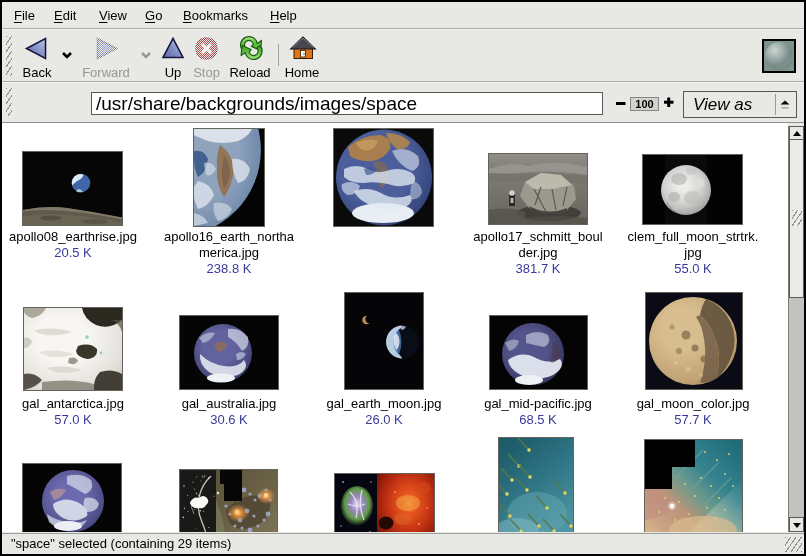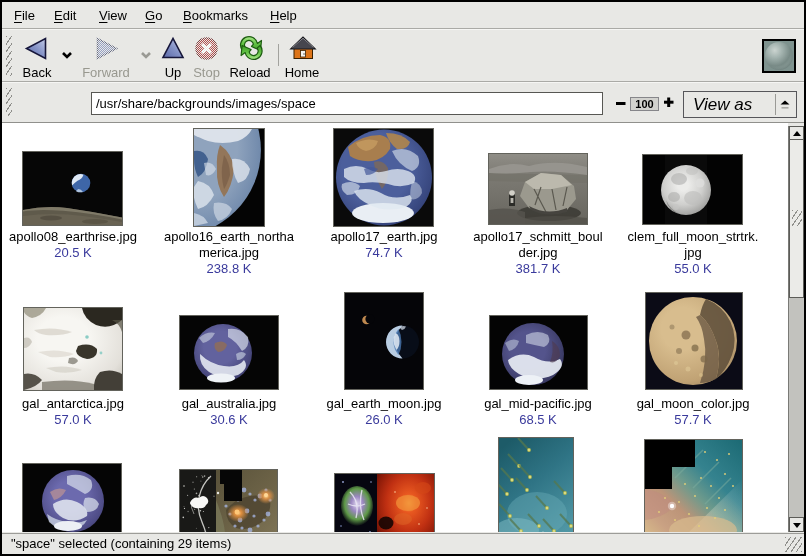--- a/index.html
+++ b/index.html
@@ -13,21 +13,21 @@
 #mbsep{left:2px;top:28px;width:802px;height:2px;background:linear-gradient(#aaaaa6 50%,#f6f6f4 50%);}
 
 #toolbar{left:2px;top:30px;width:802px;height:52px;background:#e8e8e5;}
 .grip{background:repeating-linear-gradient(125deg,#8f8f8b 0 1px,rgba(0,0,0,0) 1px 4.3px);}
 #tbsep{left:2px;top:81px;width:802px;height:2px;background:linear-gradient(#aaaaa6 50%,#f6f6f4 50%);}
 .tlabel{position:absolute;top:36px;height:14px;line-height:14px;font-size:13px;color:#000;text-align:center;}
 .dis{color:#98988f;}
 
 #locbar{left:2px;top:83px;width:802px;height:39px;background:#e8e8e5;border-bottom:1px solid #90908c;}
 #locinput{left:91px;top:92px;width:506px;height:21px;background:#fff;border:1px solid #575753;
-  font-size:13px;line-height:22px;color:#000;padding-left:4px;}
+  font-size:19px;line-height:22px;color:#000;padding-left:4px;}
 
 #content{left:2px;top:123px;width:786px;height:409px;background:#fff;overflow:hidden;}
 
 #sbar{left:788px;top:126px;width:16px;height:406px;background:#c2c2be;border-left:1px solid #7a7a76;}
 .sbtn{position:absolute;left:0;width:15px;height:15px;background:#e8e8e5;border:1px solid #5c5c58;box-sizing:border-box;}
 #sthumb{position:absolute;left:0;top:13px;width:15px;height:159px;background:#ebebe8;border:1px solid #5c5c58;box-sizing:border-box;}
 
 #statusbar{left:2px;top:533px;width:802px;height:21px;background:#e8e8e5;border-top:1px solid #9c9c98;
   font-size:13px;color:#000;line-height:20px;}
 
@@ -605,21 +605,20 @@
         <circle cx="84" cy="14" r="1.1" fill="#e4d078" opacity="0.85"></circle>
         <circle cx="88" cy="46" r="1.1" fill="#e4d078" opacity="0.85"></circle>
         <circle cx="80" cy="70" r="1.1" fill="#e4d078" opacity="0.85"></circle>
         <circle cx="20" cy="58" r="1.1" fill="#e4d078" opacity="0.85"></circle>
         <circle cx="14" cy="72" r="1.1" fill="#e4d078" opacity="0.85"></circle>
         <path d="M0,0 H50 V27 H27 V49 H0 Z" fill="#000"></path>
       </svg>
     </div>
 <div class="cap" style="left:-7px;top:106px;">apollo08_earthrise.jpg<br><span class="sz">20.5 K</span></div>
     <div class="cap" style="left:149px;top:106px;">apollo16_earth_northa<br>merica.jpg<br><span class="sz">238.8 K</span></div>
-    <div class="cap" style="left:304px;top:106px;">apollo17_earth.jpg<br><span class="sz">74.7 K</span></div>
     <div class="cap" style="left:458px;top:106px;">apollo17_schmitt_boul<br>der.jpg<br><span class="sz">381.7 K</span></div>
     <div class="cap" style="left:613px;top:106px;">clem_full_moon_strtrk.<br>jpg<br><span class="sz">55.0 K</span></div>
     <div class="cap" style="left:-7px;top:273px;">gal_antarctica.jpg<br><span class="sz">57.0 K</span></div>
     <div class="cap" style="left:149px;top:273px;">gal_australia.jpg<br><span class="sz">30.6 K</span></div>
     <div class="cap" style="left:304px;top:273px;">gal_earth_moon.jpg<br><span class="sz">26.0 K</span></div>
     <div class="cap" style="left:458px;top:273px;">gal_mid-pacific.jpg<br><span class="sz">68.5 K</span></div>
     <div class="cap" style="left:613px;top:273px;">gal_moon_color.jpg<br><span class="sz">57.7 K</span></div>
 </div>
 <div class="abs" id="sbar">
   <div class="sbtn" style="top:0;"></div>

